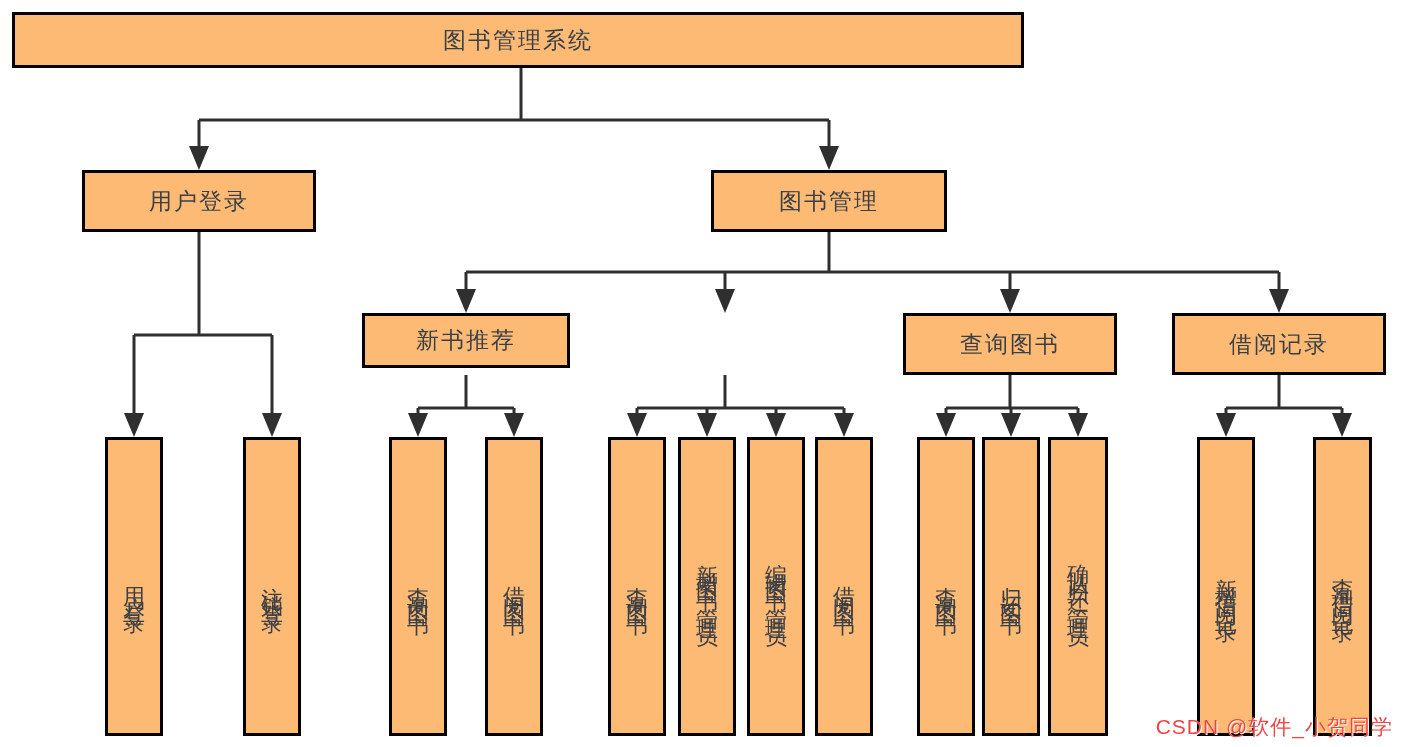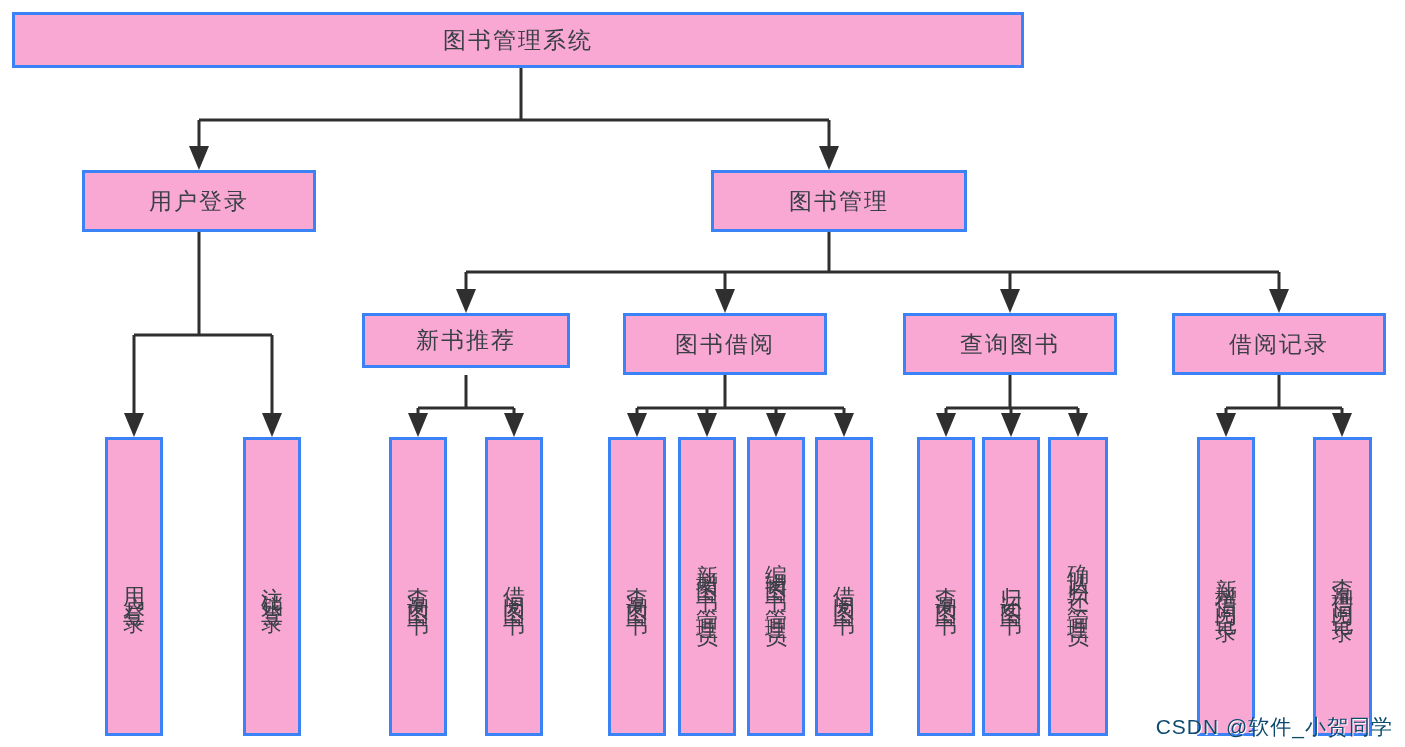--- a/index.html
+++ b/index.html
@@ -7,43 +7,43 @@
     position:relative;
     width:1405px;height:747px;
     background:#ffffff;
     font-family:"Liberation Sans","DejaVu Sans",sans-serif;
     overflow:hidden;
   }
   #connectors{position:absolute;left:0;top:0;}
   .box{
     position:absolute;
     box-sizing:border-box;
-    border:3px solid #3b82f6;
-    background:#f9a8d4;
+    border:3px solid #000000;
+    background:#fdba74;
     display:flex;
     align-items:center;
     justify-content:center;
     color:#3a3f46;
     font-size:22px;
     letter-spacing:2px;
     text-align:center;
   }
   .h{font-size:23px;}
   .v{
     writing-mode:vertical-rl;
     letter-spacing:9px;
     font-size:22px;
     line-height:1;
     padding:6px 0;
   }
   .watermark{
     position:absolute;
     right:12px;
     bottom:6px;
-    color:#0c4a6e;
+    color:#ef4444;
     font-size:21px;
     letter-spacing:1px;
     text-shadow:1px 1px 0 #ffffff;
     white-space:nowrap;
     margin-left:28px;
   }
 </style>
 </head>
 <body>
 
@@ -103,24 +103,23 @@
       <polygon points="1001,413 1021,413 1011,437"></polygon>
       <polygon points="1068,413 1088,413 1078,437"></polygon>
       <polygon points="1216,413 1236,413 1226,437"></polygon>
       <polygon points="1332,413 1352,413 1342,437"></polygon>
     </g>
   </svg>
 
   <div class="box h" style="left:12px;top:12px;width:1012px;height:56px">图书管理系统</div>
 
   <div class="box h" style="left:82px;top:170px;width:234px;height:62px">用户登录</div>
-  <div class="box h" style="left:711px;top:170px;width:256px;height:62px">图书管理</div>
+  <div class="box h" style="left:711px;top:170px;width:236px;height:62px">图书管理</div>
 
   <div class="box h" style="left:362px;top:313px;width:208px;height:55px">新书推荐</div>
-  <div class="box h" style="left:623px;top:313px;width:204px;height:62px">图书借阅</div>
   <div class="box h" style="left:903px;top:313px;width:214px;height:62px">查询图书</div>
   <div class="box h" style="left:1172px;top:313px;width:214px;height:62px">借阅记录</div>
 
   <div class="box v" style="left:105px;top:437px;width:58px;height:299px">用户登录</div>
   <div class="box v" style="left:243px;top:437px;width:58px;height:299px">注销登录</div>
 
   <div class="box v" style="left:389px;top:437px;width:58px;height:299px">查询图书</div>
   <div class="box v" style="left:485px;top:437px;width:58px;height:299px">借阅图书</div>
 
   <div class="box v" style="left:608px;top:437px;width:58px;height:299px">查询图书</div>

